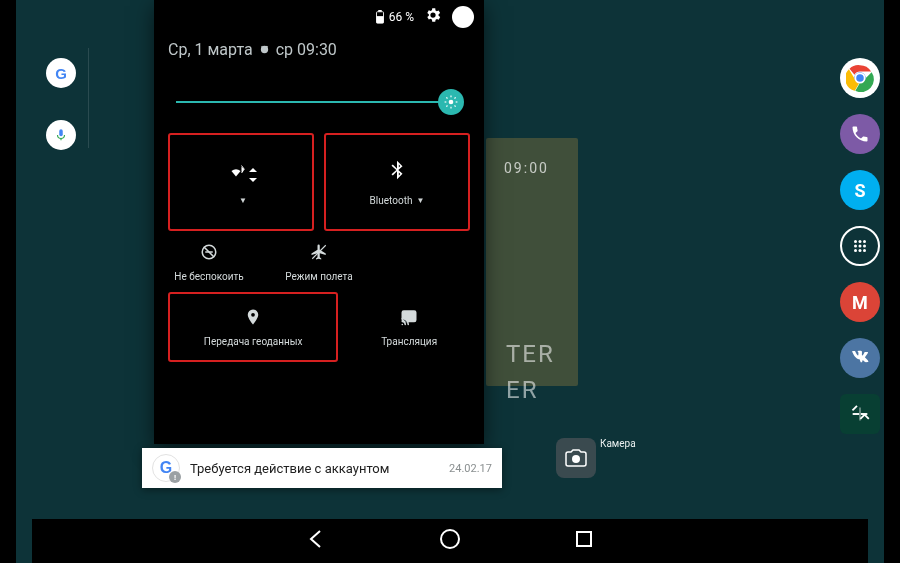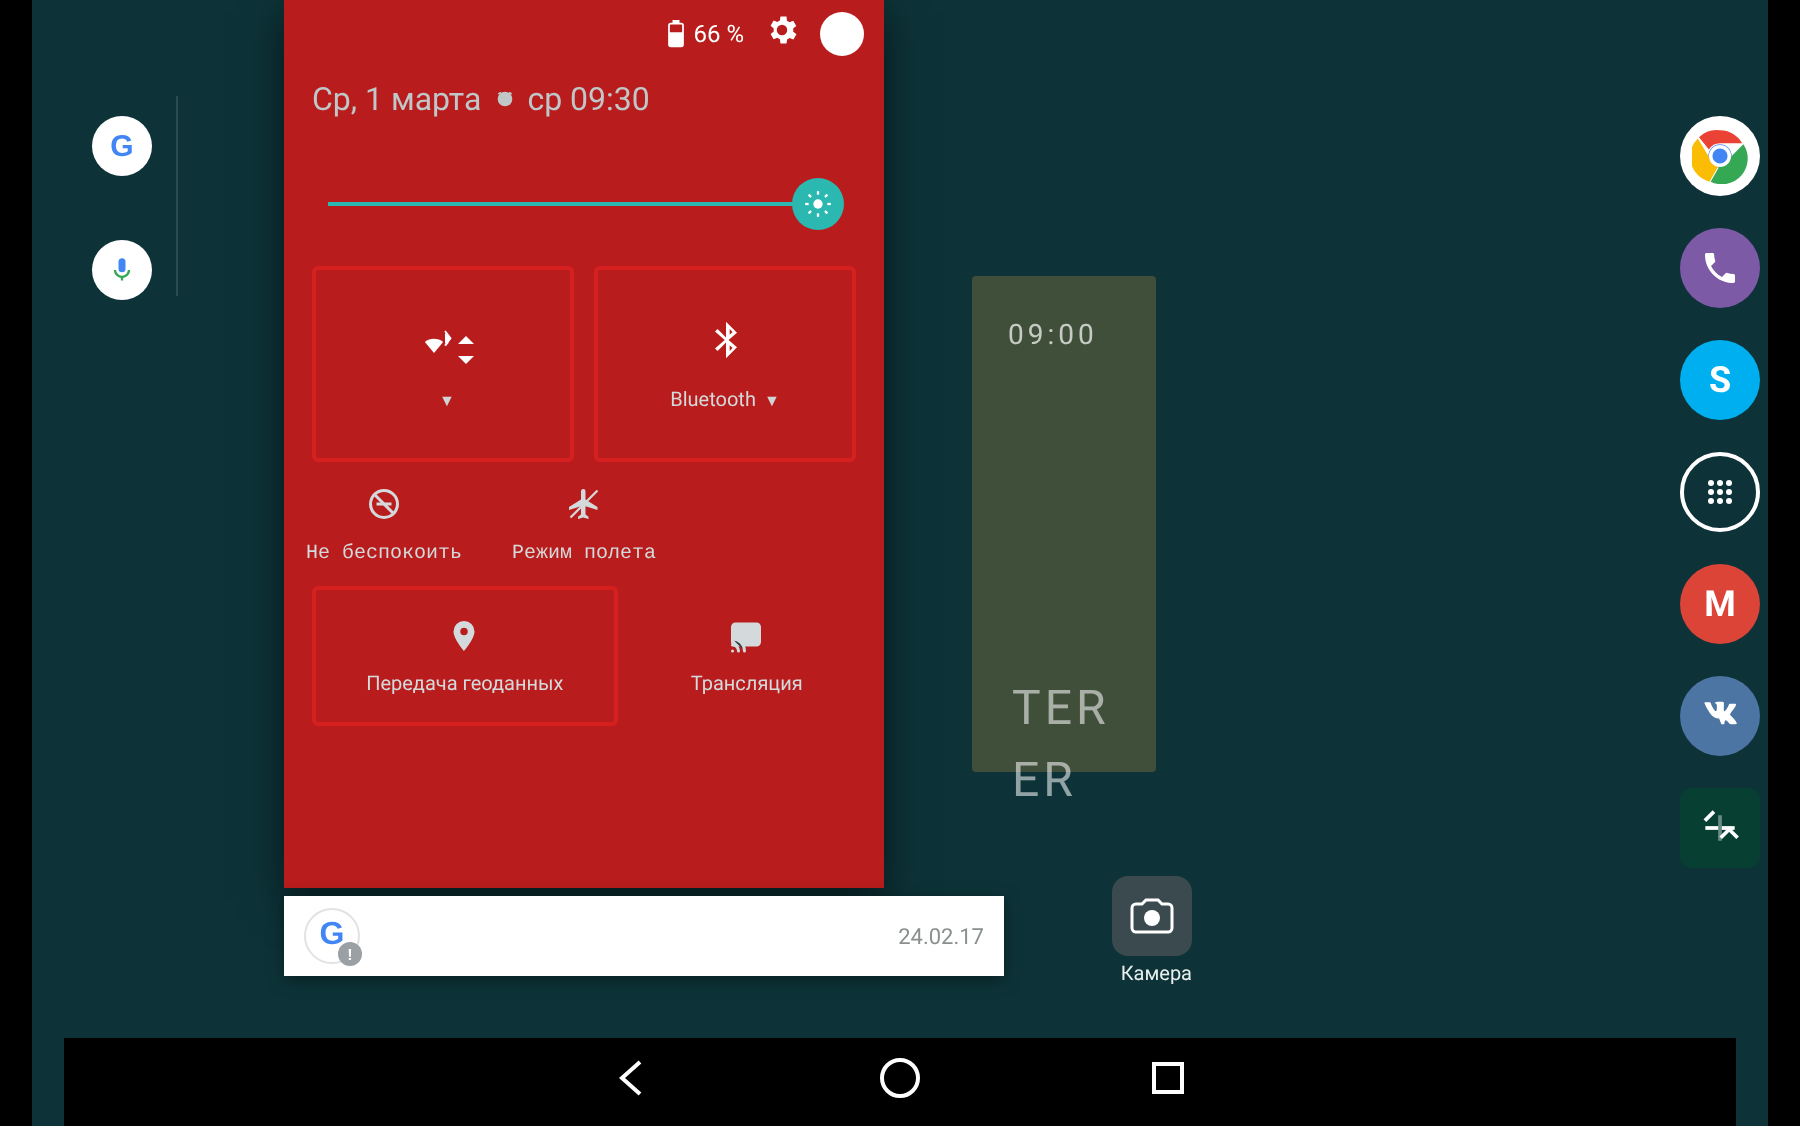--- a/index.html
+++ b/index.html
@@ -6,61 +6,61 @@
   body { width: 900px; height: 563px; background: #000; font-family: Roboto, Arial, sans-serif; overflow: hidden; position: relative; }
   .frame { position: absolute; left: 16px; top: 0; width: 868px; height: 563px; background: #0d3338; }
   
   .leftdock { position: absolute; left: 30px; top: 58px; display: flex; flex-direction: column; gap: 32px; }
   .dockicon { width: 30px; height: 30px; border-radius: 50%; background: #fff; display: flex; align-items: center; justify-content: center; font-size: 15px; font-weight: bold; }
   .leftsep { position: absolute; left: 72px; top: 48px; width: 1px; height: 100px; background: rgba(255,255,255,0.12); }
   
   .rightdock { position: absolute; right: 4px; top: 58px; display: flex; flex-direction: column; gap: 16px; align-items: center; }
   .ricon { width: 40px; height: 40px; border-radius: 50%; display: flex; align-items: center; justify-content: center; color: #fff; font-size: 18px; font-weight: bold; }
   
-  .panel { position: absolute; left: 126px; top: 0; width: 300px; height: 444px; background: #b91c1c; box-shadow: 0 6px 20px rgba(0,0,0,0.55); }
+  .panel { position: absolute; left: 138px; top: 0; width: 330px; height: 444px; background: #000000; box-shadow: 0 6px 20px rgba(0,0,0,0.55); }
   .statusrow { display: flex; justify-content: flex-end; align-items: center; height: 34px; padding: 0 10px; gap: 10px; color: #fff; }
   .statusrow .batt { font-size: 12px; display: flex; align-items: center; gap: 4px; }
   .gearicon { width: 18px; height: 18px; }
   .avatar { width: 22px; height: 22px; border-radius: 50%; background: #fff; }
   .header { padding: 4px 14px 8px; color: #fff; }
   .clock { font-size: 22px; font-weight: 400; }
   .dateline { font-size: 16px; color: #bfc7c9; display: flex; align-items: center; gap: 6px; margin-top: 2px; }
   .alarm svg { width: 11px; height: 11px; }
   
   .bright { position: relative; height: 44px; margin: 10px 34px 6px 22px; }
   .track { position: absolute; top: 24px; left: 0; right: 0; height: 2px; background: rgba(255,255,255,0.3); }
   .trackfill { position: absolute; top: 24px; left: 0; width: 100%; height: 2px; background: #2bb8b0; }
   .knob { position: absolute; right: -14px; top: 12px; width: 26px; height: 26px; border-radius: 50%; background: #2bb8b0; display: flex; align-items: center; justify-content: center; }
   .tilebox { border: 2px solid #d62020; border-radius: 3px; padding: 10px 4px 10px; display: flex; flex-direction: column; align-items: center; justify-content: center; min-height: 98px; grid-column: auto; }
   .tilebox .caprow { font-size: 10px; color: #d4dadb; margin-top: 10px; display: flex; align-items: center; gap: 4px; }
   .tilebox .blur { filter: blur(2px); color: #bcc2c3; font-size: 10px; letter-spacing: 0.5px; }
   .tile { display: flex; flex-direction: column; align-items: center; justify-content: center; color: #d4dadb; }
   .tile .cap { font-size: 10px; margin-top: 6px; text-align: center; }
-  .row2 { display: grid; grid-template-columns: 1fr 1fr 1fr; gap: 0; padding: 10px 0 2px; font-family: Liberation Mono, monospace; }
+  .row2 { display: grid; grid-template-columns: 1fr 1fr 1fr; gap: 0; padding: 10px 0 2px; }
   .row3 { display: grid; grid-template-columns: 1.4fr 1fr; gap: 10px; padding: 8px 14px 10px; }
   .row3 .tilebox.loc { grid-column: auto; }
   .row3 .tile.cast { display: flex; align-items: center; justify-content: center; color: #d4dadb; }
   .svg20 { width: 22px; height: 22px; fill: #fff; }
   .svg18 { width: 18px; height: 18px; fill: #d4dadb; }
   .caret { font-size: 8px; color: #cfd4d5; }
   
   .notif { position: absolute; left: 126px; top: 448px; width: 360px; background: #fff; display: flex; align-items: center; padding: 6px 10px; gap: 10px; box-shadow: 0 2px 8px rgba(0,0,0,0.4); }
   .notif .nic { width: 28px; height: 28px; border-radius: 50%; background: #fff; border: 1px solid #e2e2e2; display: flex; align-items: center; justify-content: center; font-weight: bold; position: relative; }
   .notif .nic .badge { position: absolute; right: -2px; bottom: -2px; width: 12px; height: 12px; border-radius: 50%; background: #9aa0a3; color: #fff; font-size: 8px; display: flex; align-items: center; justify-content: center; }
   .notif .nttl { font-size: 13px; color: #212121; }
   .notif .nsub { font-size: 11px; color: #b8bdbf; filter: blur(2px); }
   .notif .ndate { font-size: 11px; color: #8a8f90; margin-left: auto; }
   
   .hsclock { position: absolute; left: 350px; top: 40px; color: #fff; font-size: 70px; font-weight: 300; opacity: 0.85; }
   .hsdate { position: absolute; left: 488px; top: 160px; color: rgba(255,255,255,0.7); font-size: 14px; letter-spacing: 2px; }
   .hswidget { position: absolute; left: 470px; top: 138px; width: 92px; height: 248px; background: rgba(247,180,70,0.22); border-radius: 2px; }
   .hstxt { position: absolute; left: 490px; top: 336px; color: rgba(255,255,255,0.55); font-size: 24px; letter-spacing: 2px; line-height: 1.5; }
   
   .approw { position: absolute; left: 540px; top: 438px; display: flex; gap: 34px; }
-  .app { display: flex; flex-direction: column; align-items: flex-end; gap: 4px; }
+  .app { display: flex; align-items: flex-start; gap: 4px; }
   .app .ai { width: 40px; height: 40px; border-radius: 8px; display: flex; align-items: center; justify-content: center; font-size: 20px; color: #fff; }
   .app .al { font-size: 10px; color: #e9efef; }
   
   .navbar { position: absolute; left: 16px; right: 16px; bottom: 0; height: 44px; background: #000; display: flex; align-items: center; justify-content: center; gap: 110px; }
   .navbtn { width: 24px; height: 24px; fill: none; stroke: #fff; stroke-width: 2; }
   
   .gG { font-family: Arial; }
   .gG span:nth-child(1){color:#4285F4}.gG span:nth-child(2){color:#EA4335}.gG span:nth-child(3){color:#FBBC05}.gG span:nth-child(4){color:#4285F4}.gG span:nth-child(5){color:#34A853}.gG span:nth-child(6){color:#EA4335}
 </style>
 </head>
@@ -264,20 +264,24 @@
         <span class="cap">Трансляция</span>
       </div>
     </div>
   </div>
 
   <div class="notif">
     <div class="nic gG">
         <span>G</span>
         <div class="badge">!</div>
       </div>
+    <div>
+      <div class="nttl">Требуется действие с аккаунтом</div>
+      <div class="nsub">                 </div>
+    </div>
     <div class="ndate">24.02.17</div>
   </div>
 
   <div class="approw">
     <div class="app">
       <div class="ai" style="background:#3a4a4f">
           <svg width="24" height="24" viewBox="0 0 24 24" fill="#fff">
             <circle cx="12" cy="13" r="4"></circle>
             <path d="M20 6h-3l-2-2H9L7 6H4a2 2 0 0 0-2 2v10a2 2 0 0 0 2 2h16a2 2 0 0 0 2-2V8a2 2 0 0 0-2-2z" fill="none" stroke="#fff" stroke-width="1.5"></path>
           </svg>

